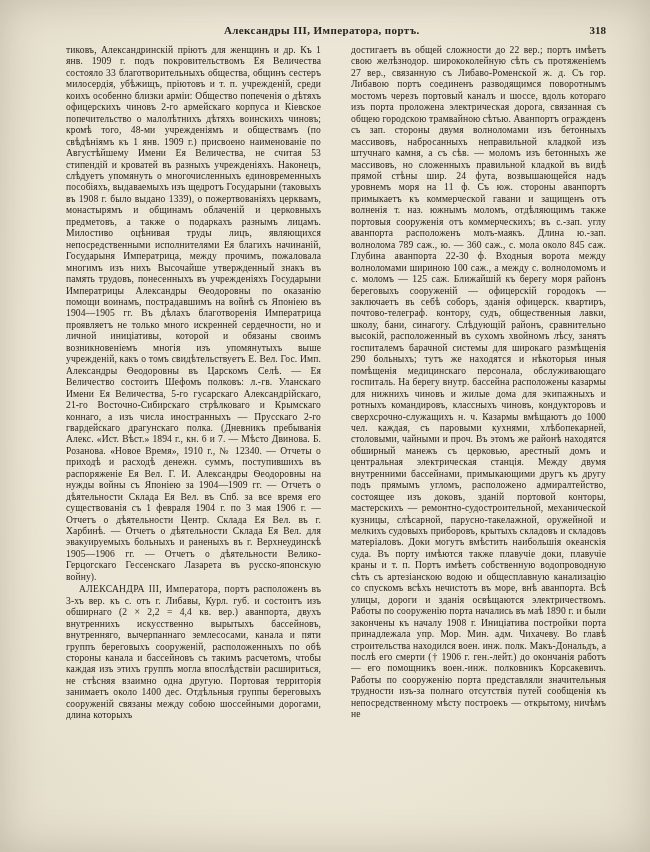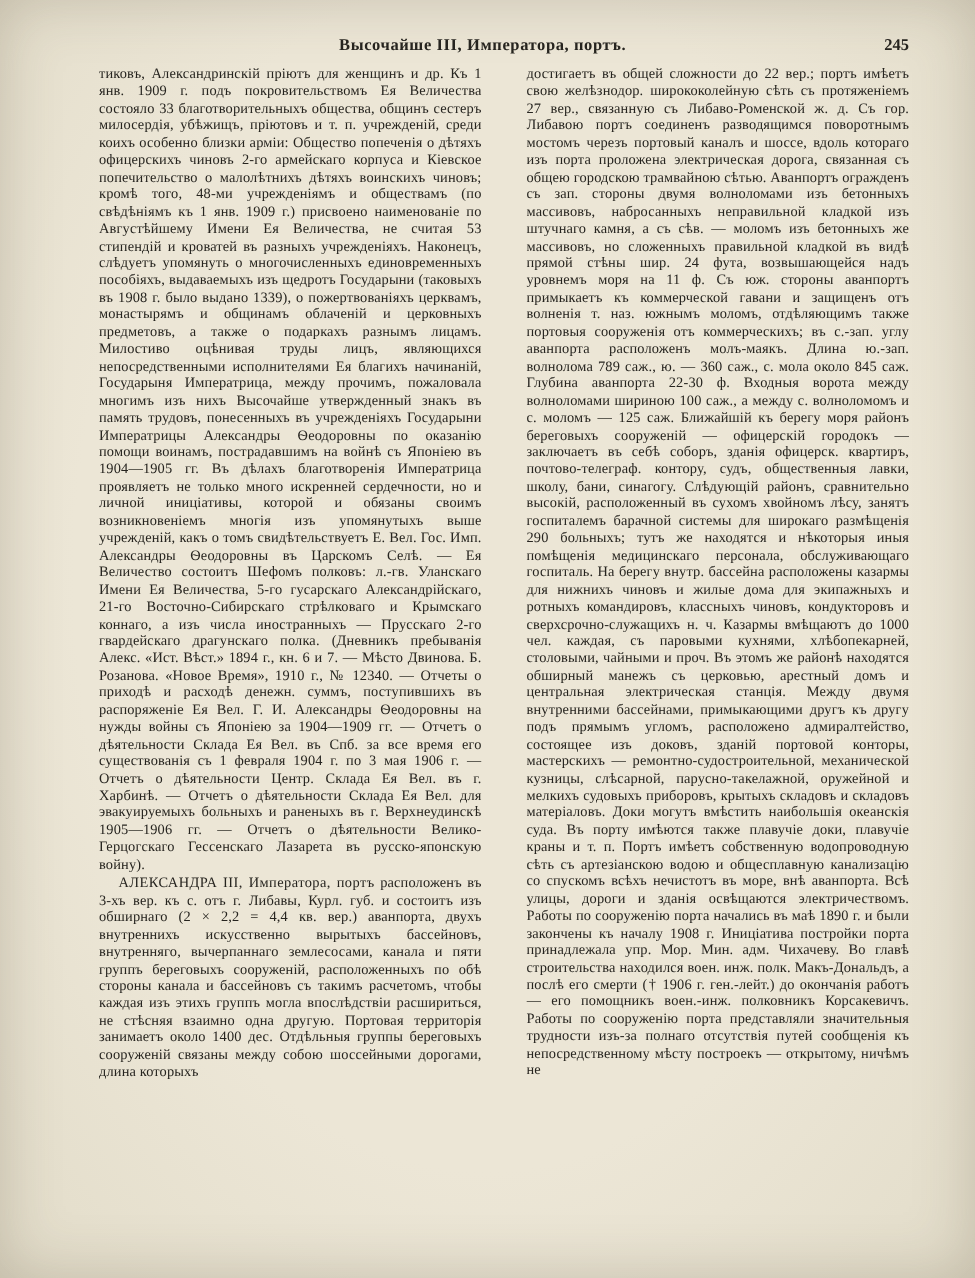--- a/index.html
+++ b/index.html
@@ -54,22 +54,22 @@
     font-weight:normal;
     letter-spacing:0.3px;
   }
 </style>
 </head>
 <body>
 
 <div class="page">
 
   <div class="page-header">
-    <span class="running-title">Высочайше III, Императора, портъ.</span>
-    <span class="page-number">245</span>
+    <span class="running-title">Александры III, Императора, портъ.</span>
+    <span class="page-number">318</span>
   </div>
 
   <div class="columns">
 
     <div class="col">
       <p>тиковъ, Александринскій пріютъ для женщинъ и др. Къ 1 янв. 1909 г. подъ покровительствомъ Ея Величества состояло 33 благотворительныхъ общества, общинъ сестеръ милосердія, убѣжищъ, пріютовъ и т. п. учрежденій, среди коихъ особенно близки арміи: Общество попеченія о дѣтяхъ офицерскихъ чиновъ 2-го армейскаго корпуса и Кіевское попечительство о малолѣтнихъ дѣтяхъ воинскихъ чиновъ; кромѣ того, 48-ми учрежденіямъ и обществамъ (по свѣдѣніямъ къ 1 янв. 1909 г.) присвоено наименованіе по Августѣйшему Имени Ея Величества, не считая 53 стипендій и кроватей въ разныхъ учрежденіяхъ. Наконецъ, слѣдуетъ упомянуть о многочисленныхъ единовременныхъ пособіяхъ, выдаваемыхъ изъ щедротъ Государыни (таковыхъ въ 1908 г. было выдано 1339), о пожертвованіяхъ церквамъ, монастырямъ и общинамъ облаченій и церковныхъ предметовъ, а также о подаркахъ разнымъ лицамъ. Милостиво оцѣнивая труды лицъ, являющихся непосредственными исполнителями Ея благихъ начинаній, Государыня Императрица, между прочимъ, пожаловала многимъ изъ нихъ Высочайше утвержденный знакъ въ память трудовъ, понесенныхъ въ учрежденіяхъ Государыни Императрицы Александры Ѳеодоровны по оказанію помощи воинамъ, пострадавшимъ на войнѣ съ Японіею въ 1904—1905 гг. Въ дѣлахъ благотворенія Императрица проявляетъ не только много искренней сердечности, но и личной иниціативы, которой и обязаны своимъ возникновеніемъ многія изъ упомянутыхъ выше учрежденій, какъ о томъ свидѣтельствуетъ Е. Вел. Гос. Имп. Александры Ѳеодоровны въ Царскомъ Селѣ. — Ея Величество состоитъ Шефомъ полковъ: л.-гв. Уланскаго Имени Ея Величества, 5-го гусарскаго Александрійскаго, 21-го Восточно-Сибирскаго стрѣлковаго и Крымскаго коннаго, а изъ числа иностранныхъ — Прусскаго 2-го гвардейскаго драгунскаго полка. (Дневникъ пребыванія Алекс. «Ист. Вѣст.» 1894 г., кн. 6 и 7. — Мѣсто Двинова. Б. Розанова. «Новое Время», 1910 г., № 12340. — Отчеты о приходѣ и расходѣ денежн. суммъ, поступившихъ въ распоряженіе Ея Вел. Г. И. Александры Ѳеодоровны на нужды войны съ Японіею за 1904—1909 гг. — Отчетъ о дѣятельности Склада Ея Вел. въ Спб. за все время его существованія съ 1 февраля 1904 г. по 3 мая 1906 г. — Отчетъ о дѣятельности Центр. Склада Ея Вел. въ г. Харбинѣ. — Отчетъ о дѣятельности Склада Ея Вел. для эвакуируемыхъ больныхъ и раненыхъ въ г. Верхнеудинскѣ 1905—1906 гг. — Отчетъ о дѣятельности Велико-Герцогскаго Гессенскаго Лазарета въ русско-японскую войну).</p>
       <p class="indent"><span class="article-heading">АЛЕКСАНДРА III, Императора, портъ</span> <span>расположенъ въ 3-хъ вер. къ с. отъ г. Либавы, Курл. губ. и состоитъ изъ обширнаго (2 × 2,2 = 4,4 кв. вер.) аванпорта, двухъ внутреннихъ искусственно вырытыхъ бассейновъ, внутренняго, вычерпаннаго землесосами, канала и пяти группъ береговыхъ сооруженій, расположенныхъ по обѣ стороны канала и бассейновъ съ такимъ расчетомъ, чтобы каждая изъ этихъ группъ могла впослѣдствіи расшириться, не стѣсняя взаимно одна другую. Портовая территорія занимаетъ около 1400 дес. Отдѣльныя группы береговыхъ сооруженій связаны между собою шоссейными дорогами, длина которыхъ</span></p>
     </div>
 
     <div class="col">

